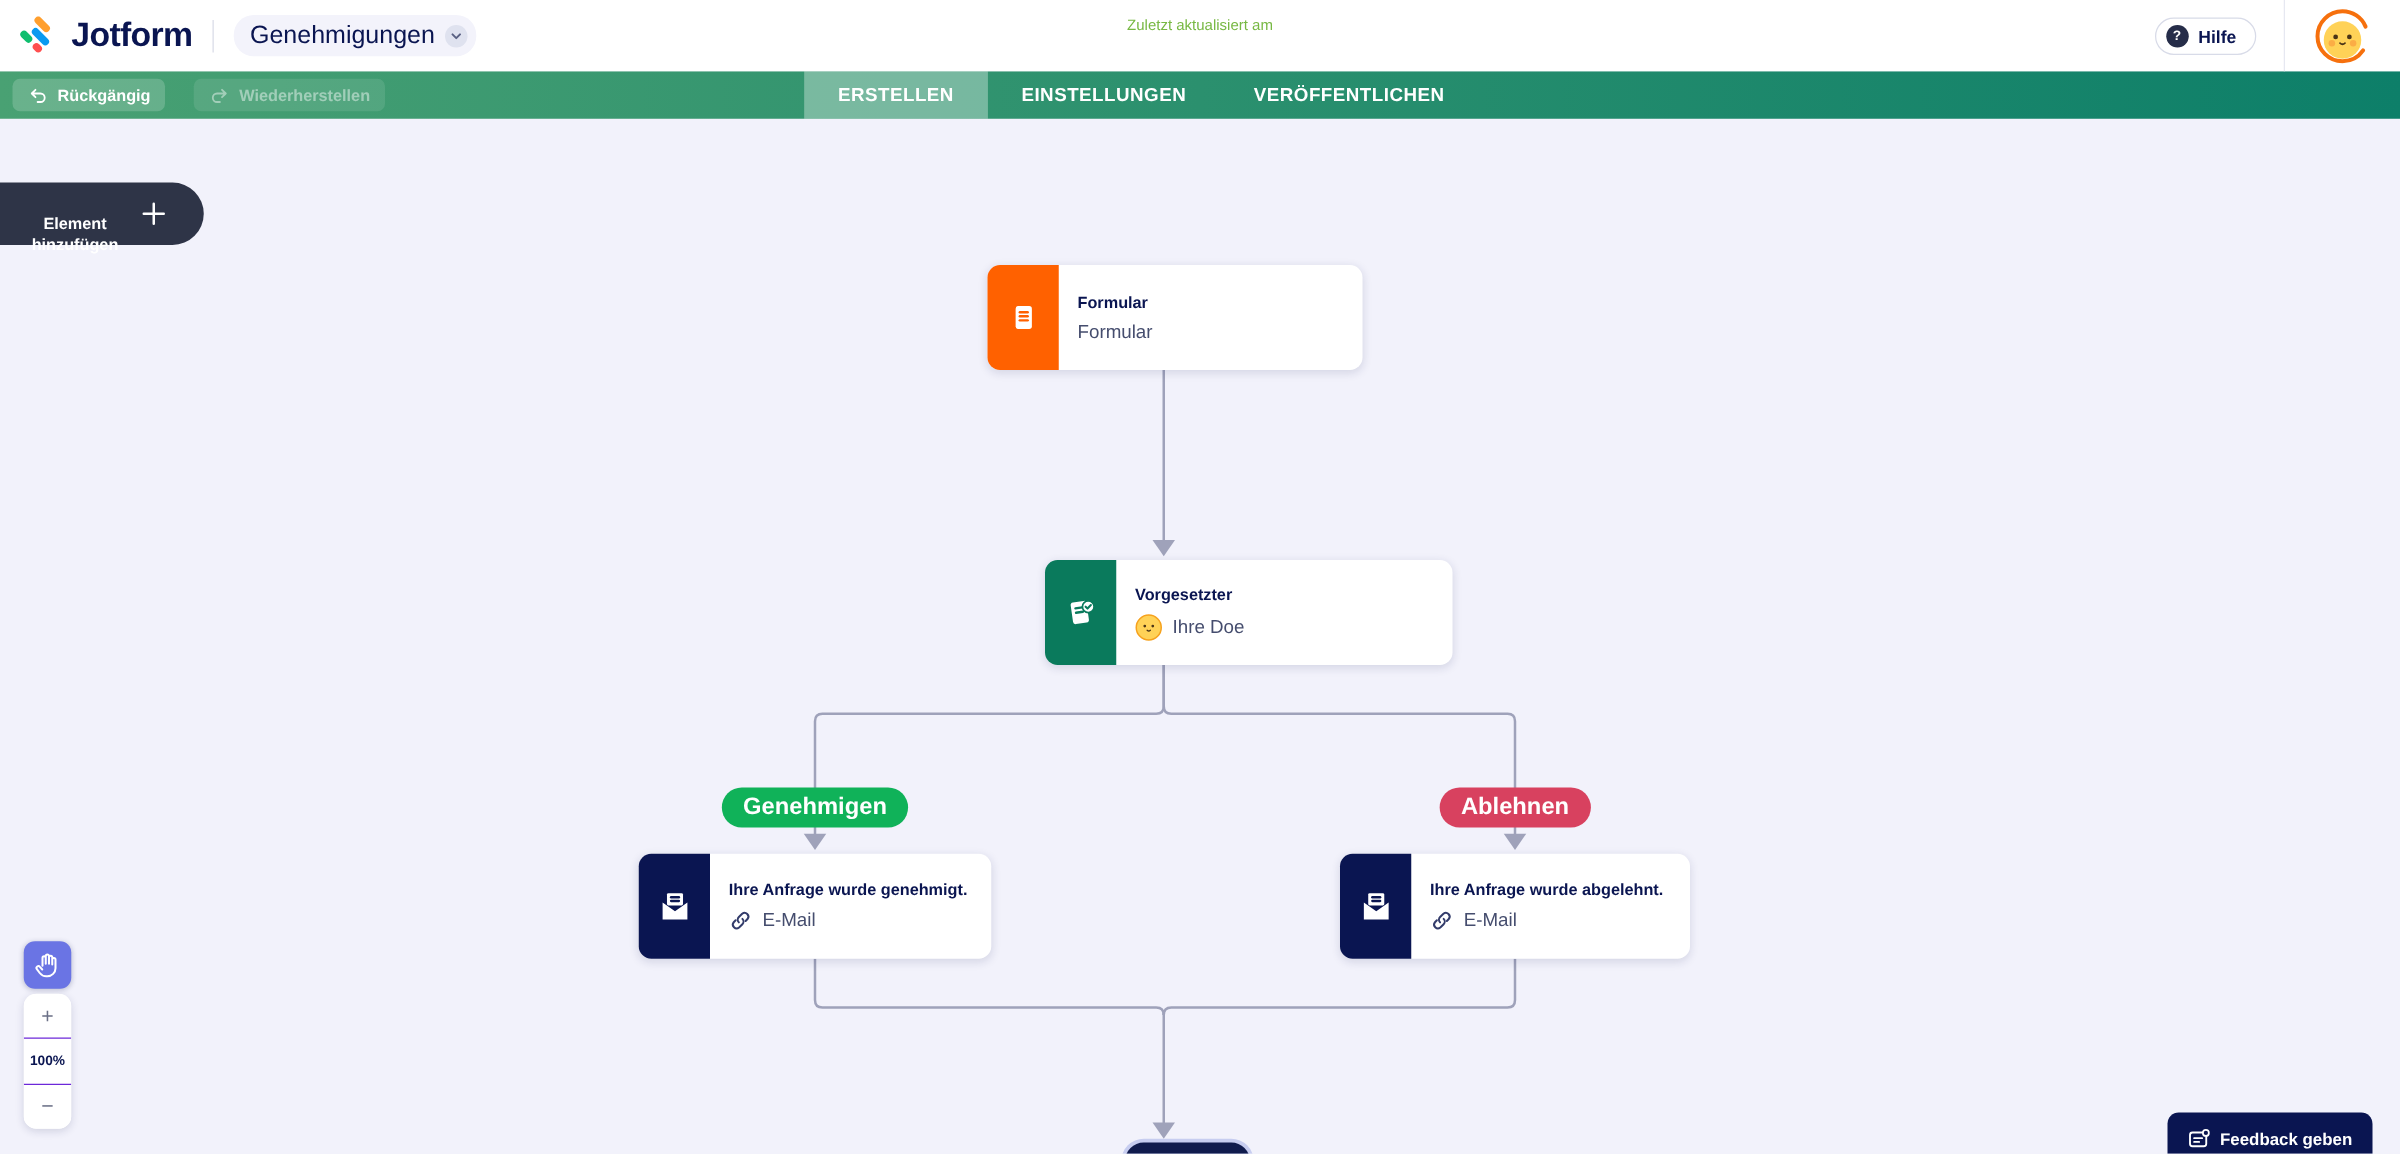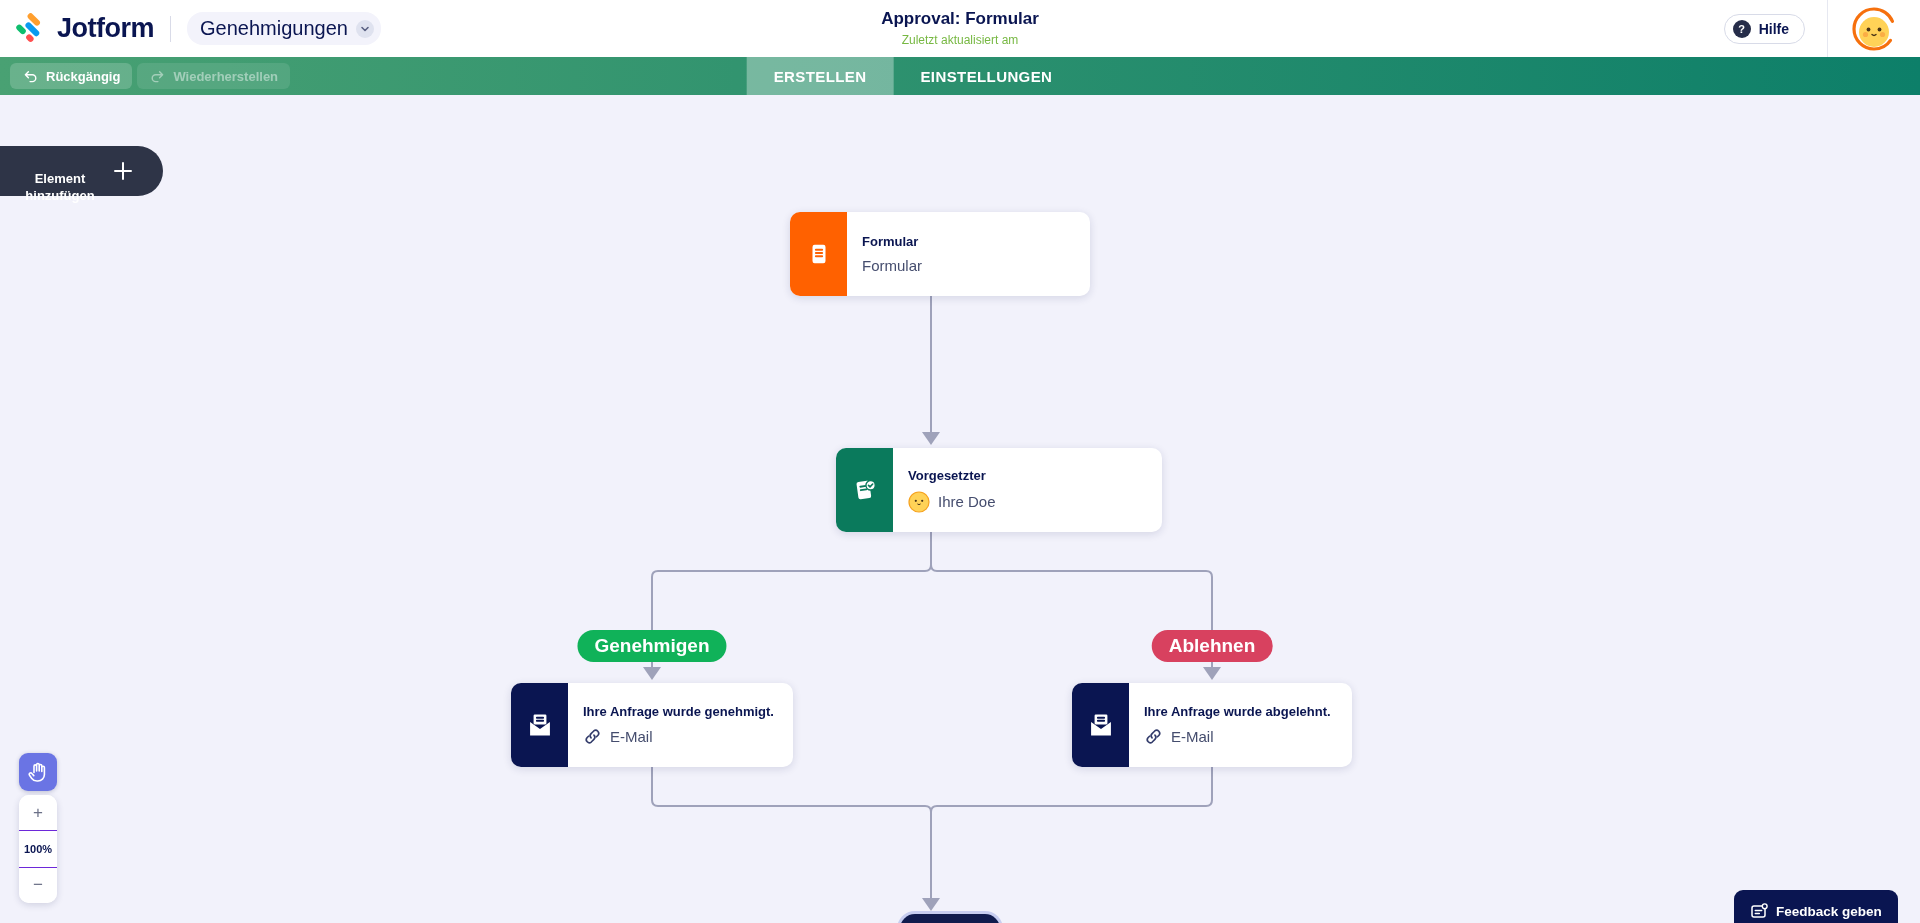--- a/index.html
+++ b/index.html
@@ -35,21 +35,21 @@
   .q-circle { width: 18px; height: 18px; border-radius: 50%; background: #262d49; color: #fff;
     font-size: 11px; font-weight: bold; display: flex; align-items: center; justify-content: center; }
   .hdr-right .vdiv { width: 1px; height: 57px; background: #e6e8f1; margin-left: 22px; }
   .avatar-wrap { width: 92px; display: flex; justify-content: center; cursor: pointer; }
 
   
   .toolbar {
     height: 38px; background: linear-gradient(to right, #49a173, #0d7f69);
     display: flex; align-items: center; position: relative; z-index: 4;
   }
-  .undo-group { position: absolute; left: 10px; display: flex; gap: 5px; }
+  .undo-group { position: absolute; left: 10px; display: flex; gap: 23px; }
   .tb-btn {
     display: flex; align-items: center; gap: 7px; height: 26px; padding: 0 12px;
     background: rgba(255,255,255,0.18); border: none; border-radius: 6px;
     color: #fff; font-size: 13px; font-weight: bold; cursor: pointer; font-family: inherit;
   }
   .tb-btn.disabled { background: rgba(255,255,255,0.10); color: rgba(255,255,255,0.45); cursor: default; }
   .tb-btn.disabled svg { opacity: 0.45; }
   .tabs { position: absolute; left: calc(50% - 47px); transform: translateX(-50%); display: flex; height: 38px; align-items: center; }
   .tab {
     height: 38px; display: flex; align-items: center; padding: 0 27px;
@@ -144,21 +144,20 @@
   <button class="workspace-pill">
     <span>Genehmigungen</span>
     <span class="chev-circle">
       <svg width="10" height="10" viewBox="0 0 10 10">
           <path d="M2 3.5 5 6.5 8 3.5" fill="none" stroke="#5a6183" stroke-width="1.6" stroke-linecap="round" stroke-linejoin="round"></path>
         </svg>
     </span>
   </button>
 
   <div class="hdr-center">
-    <div class="hdr-title">Approval: Formular</div>
     <div class="hdr-subtitle">Zuletzt aktualisiert am</div>
   </div>
 
   <div class="hdr-right">
     <button class="help-btn">
       <span class="q-circle">?</span>
       <span>Hilfe</span>
     </button>
     <div class="vdiv"></div>
     <div class="avatar-wrap">
@@ -187,20 +186,21 @@
     <button class="tb-btn disabled">
       <svg width="17" height="17" viewBox="0 0 20 20">
           <path d="M12.5 4.5 16 8l-3.5 3.5M16 8H7.8a4 4 0 0 0 0 8h2.7" fill="none" stroke="#fff" stroke-width="1.7" stroke-linecap="round" stroke-linejoin="round"></path>
         </svg>
       <span>Wiederherstellen</span>
     </button>
   </div>
   <div class="tabs">
     <button class="tab active">ERSTELLEN</button>
     <button class="tab">EINSTELLUNGEN</button>
+    <button class="tab">VERÖFFENTLICHEN</button>
   </div>
 </div>
 
 <div class="canvas">
 
   <svg class="connectors" width="1920" height="828">
     <g fill="none" stroke="#9fa2ba" stroke-width="2">
       <path d="M931 200 V338"></path>
       <path d="M931 437 V470 Q931 476 925 476 H658 Q652 476 652 482 V573"></path>
       <path d="M931 437 V470 Q931 476 937 476 H1206 Q1212 476 1212 482 V573"></path>

